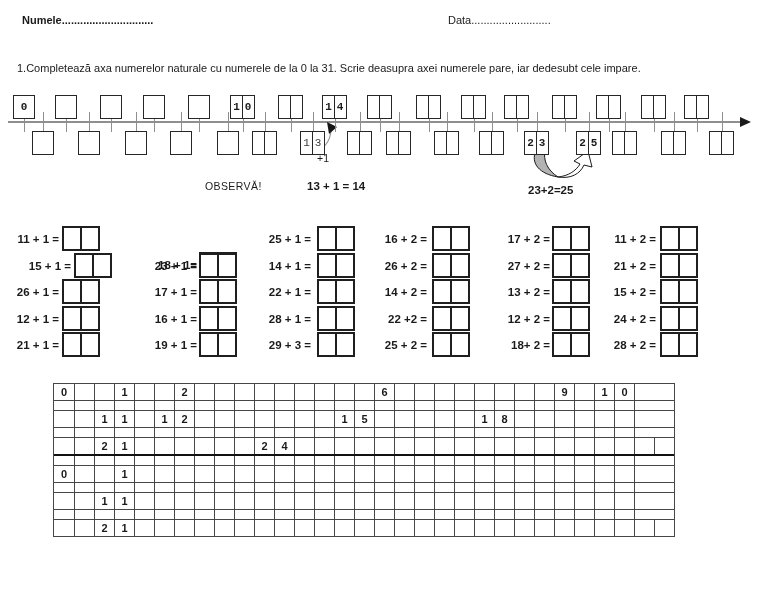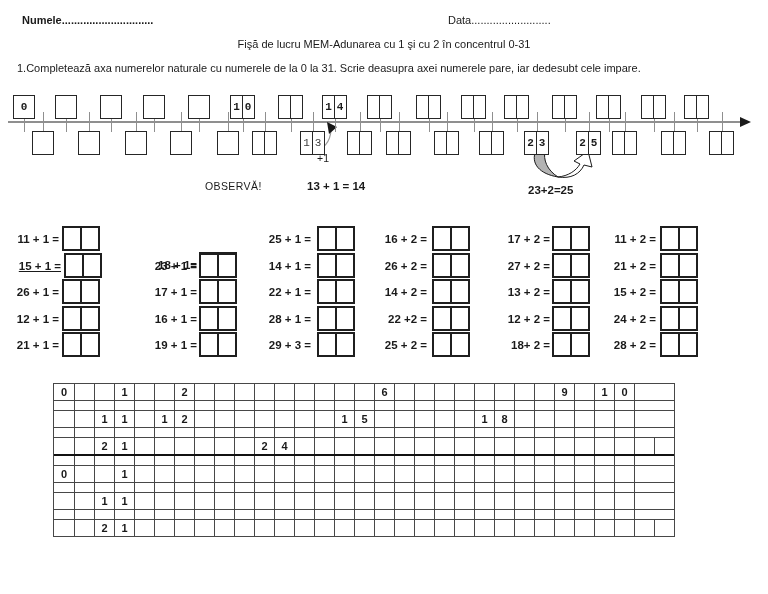--- a/index.html
+++ b/index.html
@@ -45,21 +45,20 @@
   .grow.short .gcell{height:9px;}
   svg{position:absolute;overflow:visible;}
 </style>
 </head>
 <body>
 
 <div class="page">
 
   <span class="abs hdr" style="left:22px;top:14px;font-weight:bold;">Numele..............................</span>
   <span class="abs hdr" style="left:448px;top:14px;">Data..........................</span>
-  <div class="title">Fişă de lucru MEM-Adunarea cu 1 şi cu 2 în concentrul 0-31</div>
 
   <div class="instr" style="left:17px;top:62px;">1.Completează axa numerelor naturale cu numerele de la 0 la 31. Scrie deasupra axei numerele pare, iar dedesubt cele impare.</div>
 
   <div id="numberline">
     <div class="axis"></div>
     <div class="axis-head"></div>
 
     <svg width="48" height="44" style="left:296px;top:116px;">
       <path d="M 16,36 Q 34,32 35,14" fill="none" stroke="#9a9a9a" stroke-width="1.2"></path>
       <polygon points="31,6 41,11 33,18" fill="#161616"></polygon>
@@ -226,21 +225,21 @@
     </div>
 
   <div id="problems">
       <div class="prow" style="left: 4px; top: 226px;">
         <span class="plabel">11 + 1 =</span>
         <div class="abox" style="margin-left: 3px;">
           <span class="acell"></span>
           <span class="acell"></span>
         </div>
       </div>
-      <div class="prow" style="left: 6px; top: 253px; text-decoration: underline;">
+      <div class="prow" style="left: 16px; top: 253px;">
         <span class="plabel">15 + 1 =</span>
         <div class="abox" style="margin-left: 3px;">
           <span class="acell"></span>
           <span class="acell"></span>
         </div>
       </div>
       <div class="prow" style="left: 4px; top: 279px;">
         <span class="plabel">26 + 1 =</span>
         <div class="abox" style="margin-left: 3px;">
           <span class="acell"></span>

